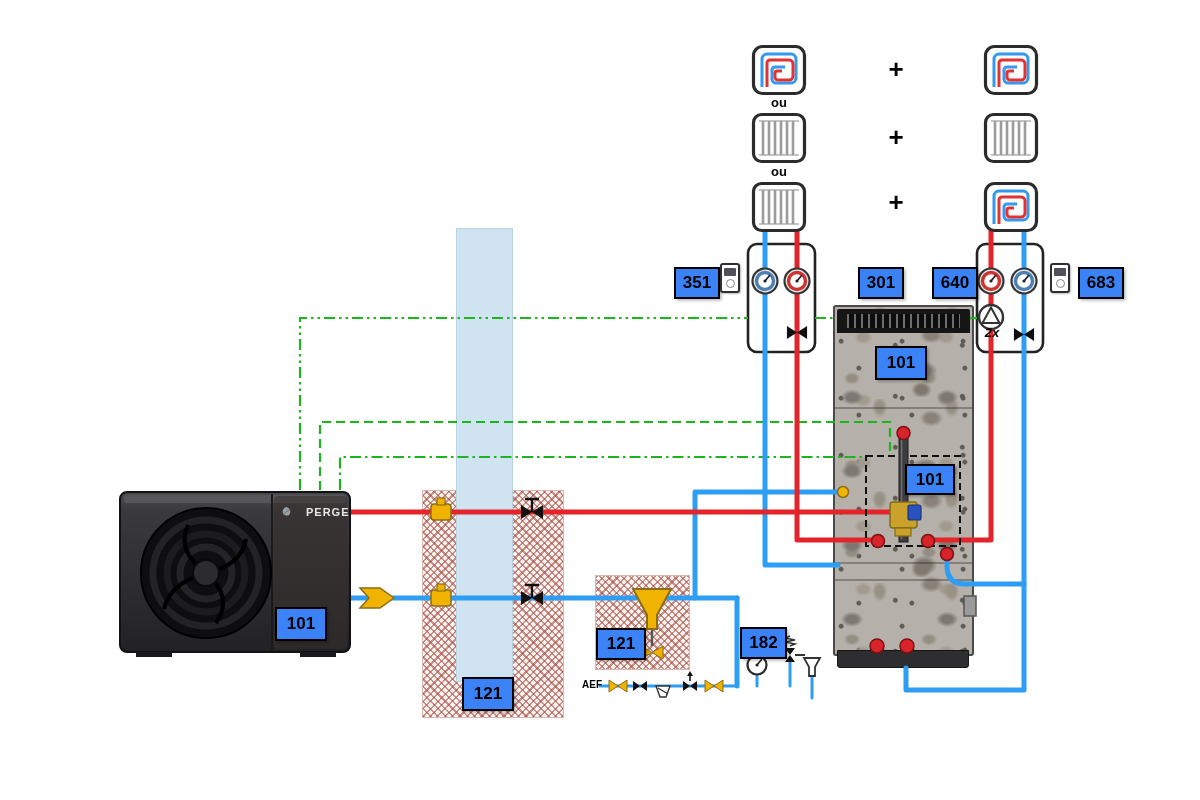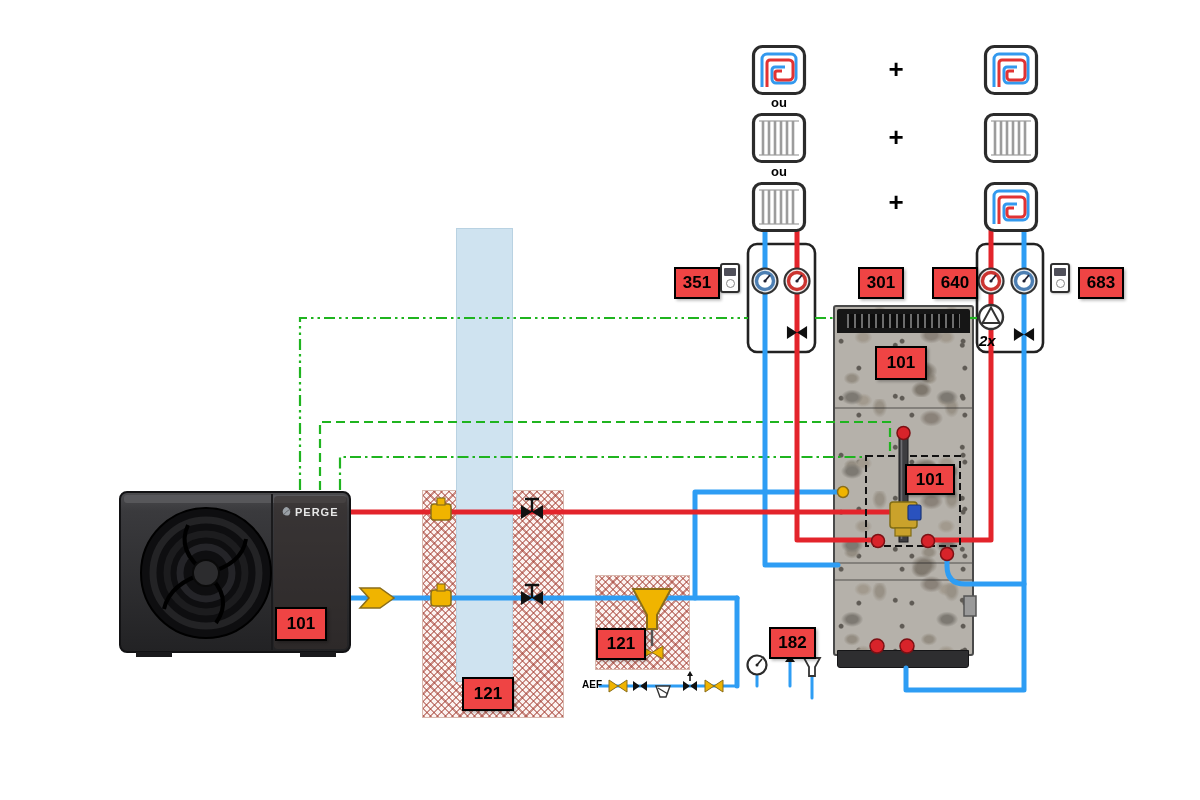--- a/index.html
+++ b/index.html
@@ -22,26 +22,26 @@
       radial-gradient(ellipse 15px 12px at 84% 92%, #7e776d 35%, transparent 70%),
       radial-gradient(circle 3px at 45% 30%, #5f5b55 60%, transparent 100%),
       radial-gradient(circle 3px at 10% 60%, #5f5b55 60%, transparent 100%),
       radial-gradient(circle 3px at 90% 75%, #5f5b55 60%, transparent 100%);
     background-size:95px 74px,72px 92px,112px 83px,83px 63px,124px 97px,77px 87px,103px 90px,53px 47px,61px 57px,67px 51px;
     border:2px solid #4a4a4a;border-radius:3px;}
   .cap{position:absolute;left:2px;top:2px;right:2px;height:24px;background:#161616;border-radius:2px 2px 0 0;}
   .grille{position:absolute;left:10px;top:5px;right:10px;height:14px;background:repeating-linear-gradient(90deg,#6d6d6d 0 2px,#0d0d0d 2px 7px);}
   .seam{position:absolute;left:0;right:0;height:2px;background:rgba(25,25,25,0.32);}
   .base{background:#2e2e30;border:1px solid #151517;border-radius:0 0 3px 3px;}
-  .lbl{position:absolute;display:flex;align-items:center;justify-content:center;background:#ef4444;border:2px solid #000;font-weight:bold;font-size:17px;color:#000;box-shadow:1.5px 1.5px 3px rgba(0,0,0,0.3);}
+  .lbl{position:absolute;display:flex;align-items:center;justify-content:center;background:#3b82f6;border:2px solid #000;font-weight:bold;font-size:17px;color:#000;box-shadow:1.5px 1.5px 3px rgba(0,0,0,0.3);}
   .txt{position:absolute;color:#000;font-weight:bold;}
   .thermo{width:16px;height:26px;background:#fff;border:2px solid #2f2f2f;border-radius:3px;box-shadow:1px 1px 2px rgba(0,0,0,.25);}
   .thermo-screen{margin:3px 2px 0;height:8px;background:#50505a;border-radius:1px;}
   .thermo-dial{margin:3px auto 0;width:7px;height:7px;border:1.5px solid #888;border-radius:50%;}
-  .brand{display:flex;align-items:flex-start;gap:3px;color:#e6e6e6;font-weight:bold;font-size:11px;letter-spacing:1px;}
+  .brand{display:flex;align-items:flex-start;gap:14px;color:#e6e6e6;font-weight:bold;font-size:11px;letter-spacing:1px;}
 </style>
 </head>
 <body>
 
 <div class="stage">
 
   <div class="abs hatch" style="left:422px;top:490px;width:140px;height:226px"></div>
   <div class="abs wall" style="left:456px;top:228px;width:55px;height:452px"></div>
   <div class="abs hatch" style="left:595px;top:575px;width:93px;height:93px"></div>
 
@@ -241,32 +241,32 @@
       <div class="thermo-screen"></div>
       <div class="thermo-dial"></div>
     </div>
   <div class="lbl" style="left:858px;top:267px;width:42px;height:28px">301</div>
   <div class="lbl" style="left:932px;top:267px;width:42px;height:28px">640</div>
   <div class="abs thermo" style="left:1050px;top:263px">
       <div class="thermo-screen"></div>
       <div class="thermo-dial"></div>
     </div>
   <div class="lbl" style="left:1078px;top:267px;width:42px;height:28px">683</div>
-  <div class="txt" style="left:979px;top:332px;width:26px;font-size:15px;font-style:italic">2x</div>
+  <div class="txt" style="left:979px;top:325px;width:26px;text-align:center;font-size:13px;font-style:italic">2x</div>
 
   <div class="lbl" style="left:875px;top:346px;width:48px;height:30px">101</div>
   <div class="lbl" style="left:905px;top:464px;width:46px;height:27px">101</div>
 
   <div class="abs brand" style="left:281px;top:506px">
     <svg width="11" height="11" viewBox="0 0 12 12">
         <path d="M6,1 C10,2 11.5,7 8.5,10 C4.5,11.5 1,9 2,5 C3,2 4.5,1 6,1 Z" fill="#9aa0a6"></path>
         <path d="M3,9.5 C5,6.5 8,4.5 10.5,3.5" stroke="#5c6065" stroke-width="0.9" fill="none"></path>
       </svg>
     <span>PERGE</span>
   </div>
   <div class="lbl" style="left:275px;top:607px;width:48px;height:30px">101</div>
 
   <div class="lbl" style="left:462px;top:677px;width:48px;height:30px">121</div>
   <div class="lbl" style="left:596px;top:628px;width:46px;height:28px">121</div>
-  <div class="lbl" style="left:769px;top:627px;width:43px;height:28px">182</div>
+  <div class="lbl" style="left:740px;top:627px;width:43px;height:28px">182</div>
   <div class="txt" style="left:582px;top:679px;font-size:10px">AEF</div>
 
 </div>
 
 </body></html>

